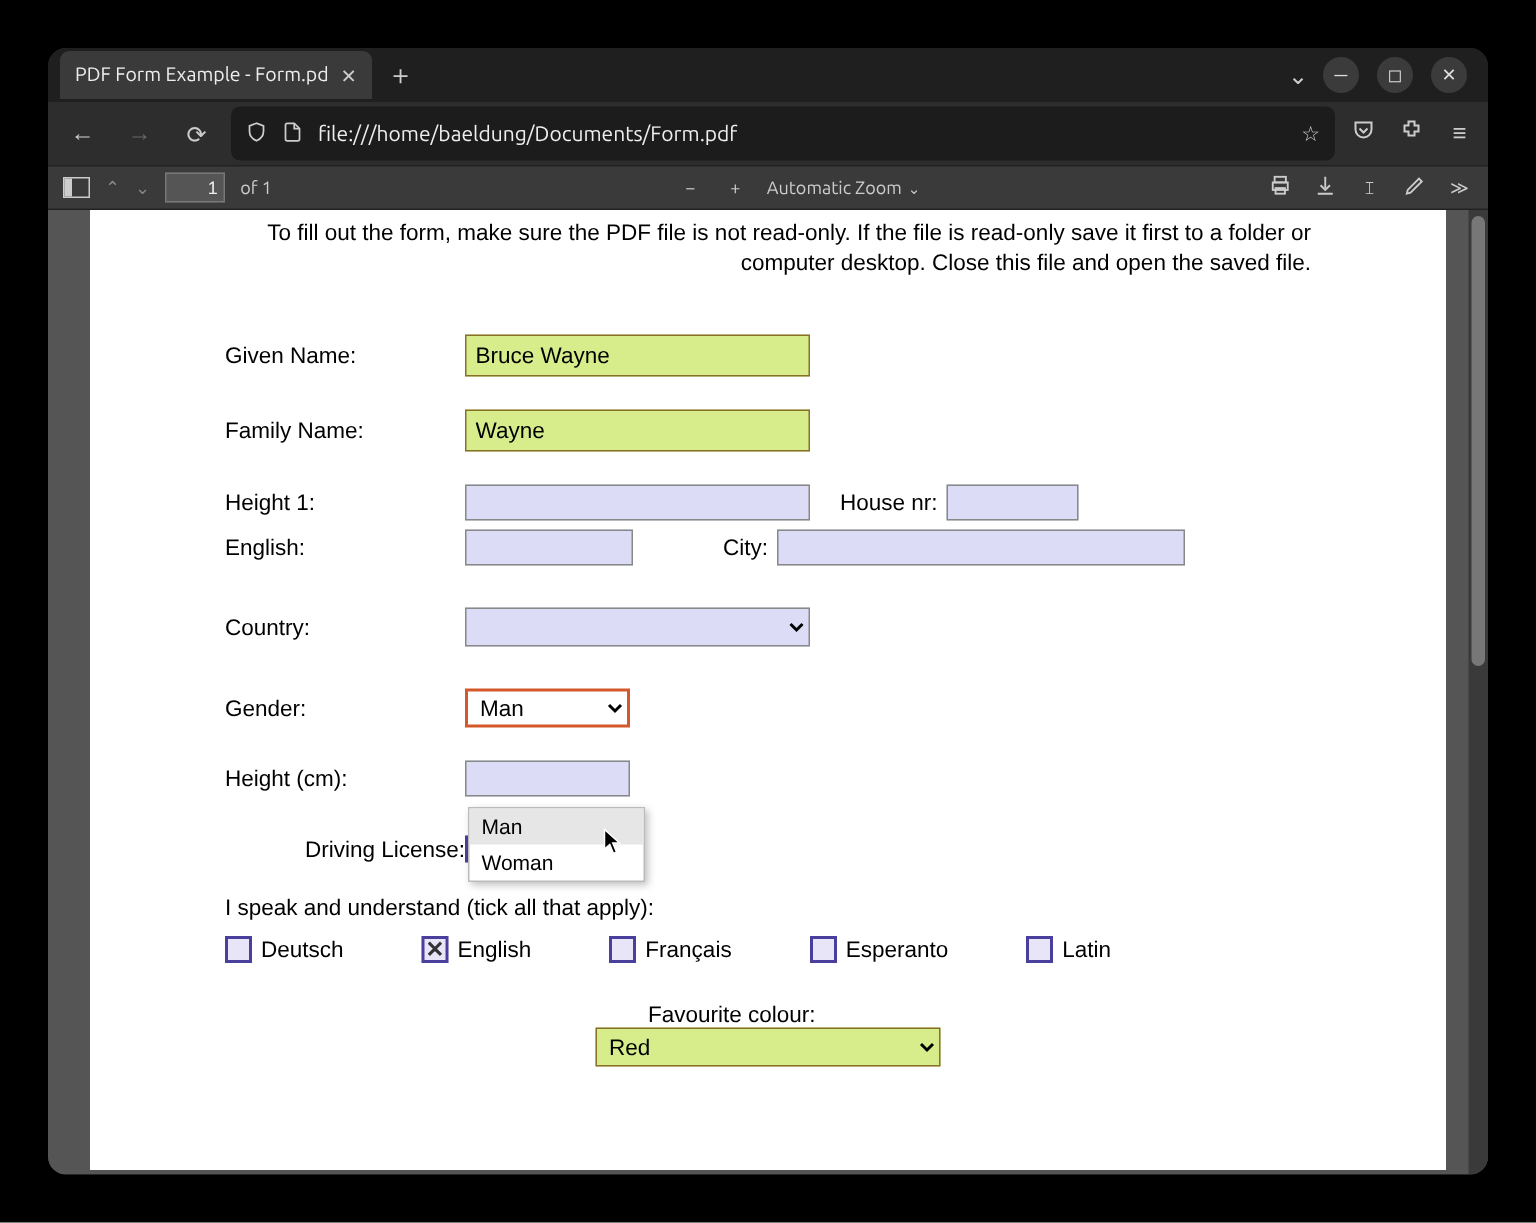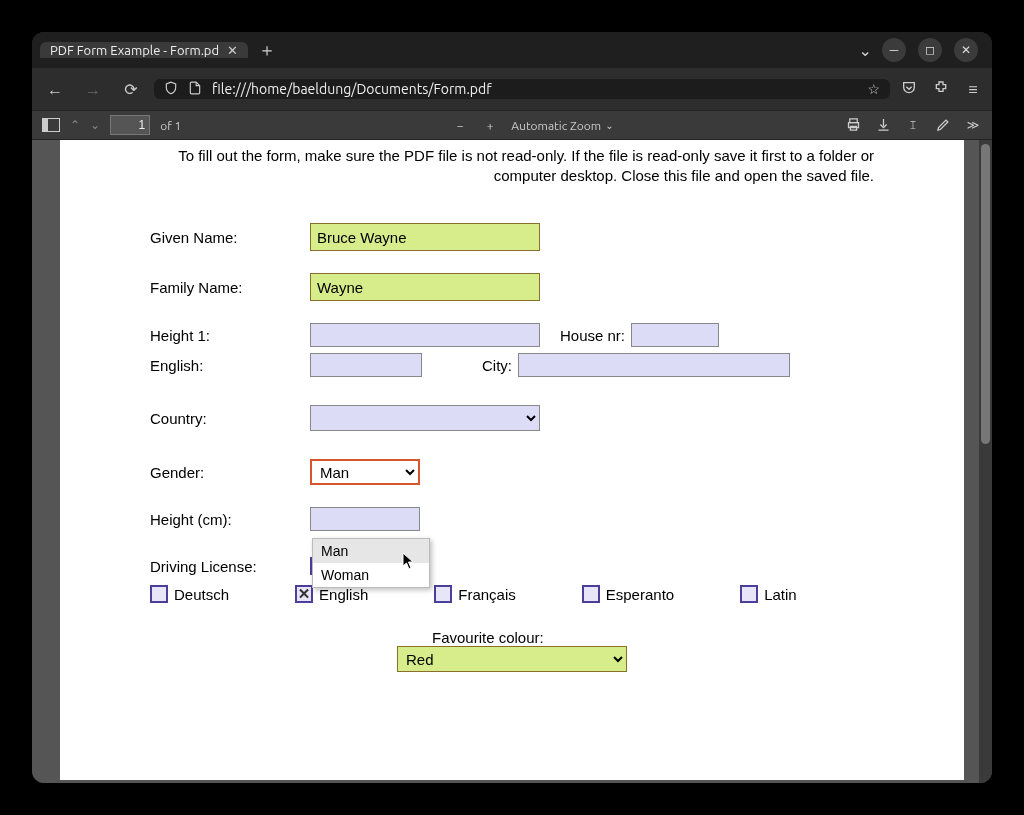--- a/index.html
+++ b/index.html
@@ -24,21 +24,21 @@
   height: 36px;
   background: #1f1f1f;
   display: flex;
   align-items: center;
   padding: 0 8px;
 }
 .tab {
   display: flex;
   align-items: center;
   gap: 8px;
-  height: 16px;
+  height: 32px;
   padding: 0 10px;
   background: #3a3a3a;
   border-radius: 6px 6px 0 0;
   color: #eee;
   font-size: 13px;
   max-width: 210px;
 }
 .tab-title { overflow: hidden; white-space: nowrap; text-overflow: ellipsis; max-width: 170px; }
 .tab-close { font-size: 13px; color: #ccc; cursor: pointer; }
 .newtab { color: #ccc; font-size: 18px; padding: 0 10px; cursor: pointer; }
@@ -57,21 +57,21 @@
   display: flex;
   align-items: center;
   gap: 8px;
   padding: 0 8px;
   background: #2d2d2d;
 }
 .nav-btn { width: 30px; height: 30px; display:flex;align-items:center;justify-content:center; color:#ccc; border-radius:4px; }
 .nav-btn.disabled { color:#666; }
 .urlbox {
   flex: 1;
-  height: 20px;
+  height: 36px;
   background: #1c1c1c;
   border-radius: 6px;
   display: flex;
   align-items: center;
   gap: 10px;
   padding: 0 10px;
   color: #eee;
   font-size: 14px;
 }
 .urlbox .shield, .urlbox .page-icon { color:#ccc; }
@@ -177,21 +177,21 @@
 .cursor-svg { position:absolute; left: 342px; top: 412px; z-index:6; }
 .heightfield { width: 110px; }
 .chkbox {
   width:18px; height:18px;
   border: 2px solid #4b3f9e;
   background: #e8e5f8;
   display:inline-flex; align-items:center; justify-content:center;
   font-size:15px; font-weight:bold; color:#333;
 }
 .lang-head { margin-top: 22px; }
-.lang-row { display:flex; gap: 66px; margin-top:10px; align-items:center;}
+.lang-row { display:flex; gap: 52px; margin-top:10px; align-items:center;}
 .lang-item { display:flex; align-items:center; gap:6px; }
 .favsel {
   width: 230px; height: 26px;
   background: #d7ed8c;
   border: 1px solid #886f2a;
   font-size: 15px;
   padding-left:4px;
 }
 .scrollbar {
   position:absolute; right:0; top:0; bottom:0; width:13px; background:#3a3a3a;
@@ -345,25 +345,26 @@
       </div>
       <svg class="cursor-svg" width="14" height="18" viewBox="0 0 14 18">
           <path d="M1 1 L1 14 L4.5 11 L7 17 L9 16 L6.5 10 L11 10 Z" fill="#000" stroke="#fff" stroke-width="1"></path>
         </svg>
 
       <div class="formrow">
         <span class="lbl">Height (cm):</span>
         <input class="bluefield heightfield" style="">
       </div>
 
-      <div class="formrow" style="margin-top:26px;">
+      <div class="formrow" style="margin-top:26px;text-align:right;">
         <span class="lbl">Driving License:</span>
         <span class="chkbox"></span>
       </div>
 
+      <p class="lang-head">I speak and understand (tick all that apply):</p>
       <div class="lang-row">
         <div class="lang-item">
           <span class="chkbox"></span>
           <span>Deutsch</span>
         </div>
         <div class="lang-item">
           <span class="chkbox">✕</span>
           <span>English</span>
         </div>
         <div class="lang-item">

